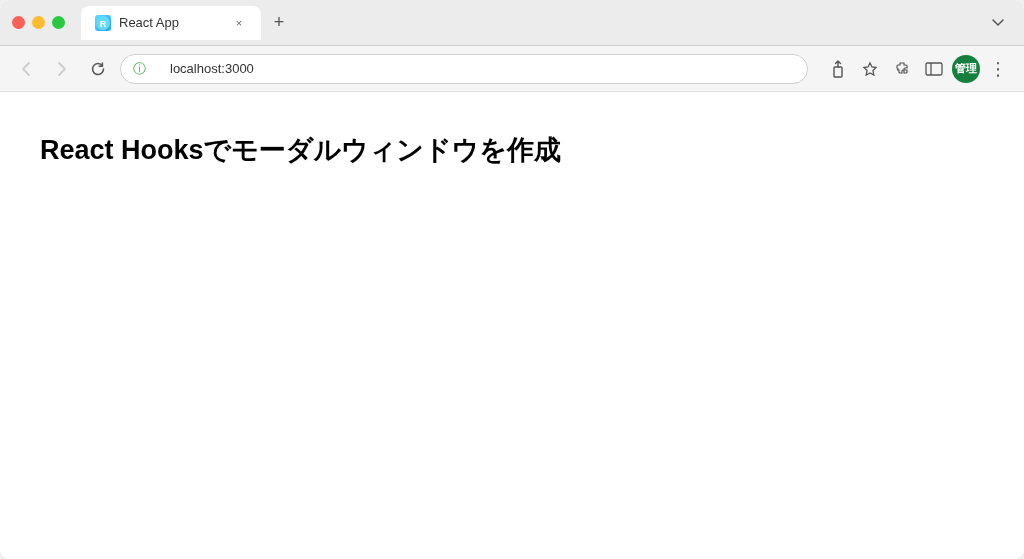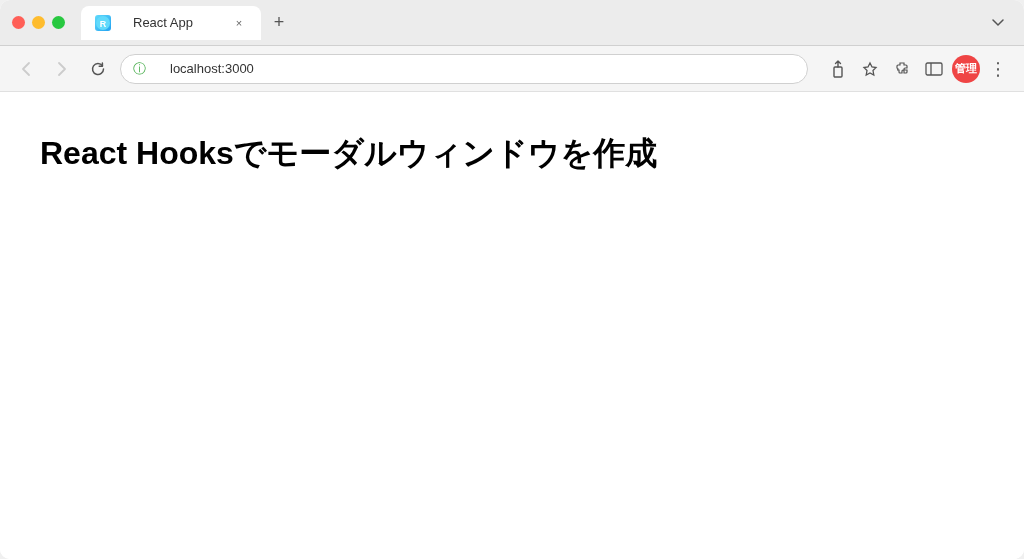--- a/index.html
+++ b/index.html
@@ -78,21 +78,20 @@
       color: white;
       flex-shrink: 0;
     }
 
     .tab-title {
       flex: 1;
       overflow: hidden;
       text-overflow: ellipsis;
       white-space: nowrap;
       font-size: 13px;
-      margin-left: 14px;
     }
 
     .tab-close {
       width: 16px;
       height: 16px;
       border-radius: 50%;
       display: flex;
       align-items: center;
       justify-content: center;
       font-size: 11px;
@@ -192,21 +191,21 @@
       font-size: 16px;
       color: #555;
       cursor: pointer;
       border-radius: 50%;
     }
 
     .profile-avatar {
       width: 28px;
       height: 28px;
       border-radius: 50%;
-      background: #ef4444;
+      background: #15803d;
       display: flex;
       align-items: center;
       justify-content: center;
       font-size: 11px;
       color: white;
       cursor: pointer;
       font-weight: bold;
     }
 
     .menu-icon {
@@ -222,21 +221,21 @@
 
     
     .page-content {
       flex: 1;
       background: #ffffff;
       padding: 40px 40px;
       overflow-y: auto;
     }
 
     .page-heading {
-      font-size: 32px;
+      font-size: 27px;
       font-weight: bold;
       color: #000;
       margin-bottom: 24px;
       font-family: -apple-system, BlinkMacSystemFont, 'Hiragino Sans', 'Yu Gothic', sans-serif;
     }
 
     .page-subtext {
       font-size: 18px;
       font-weight: bold;
       color: #000;

